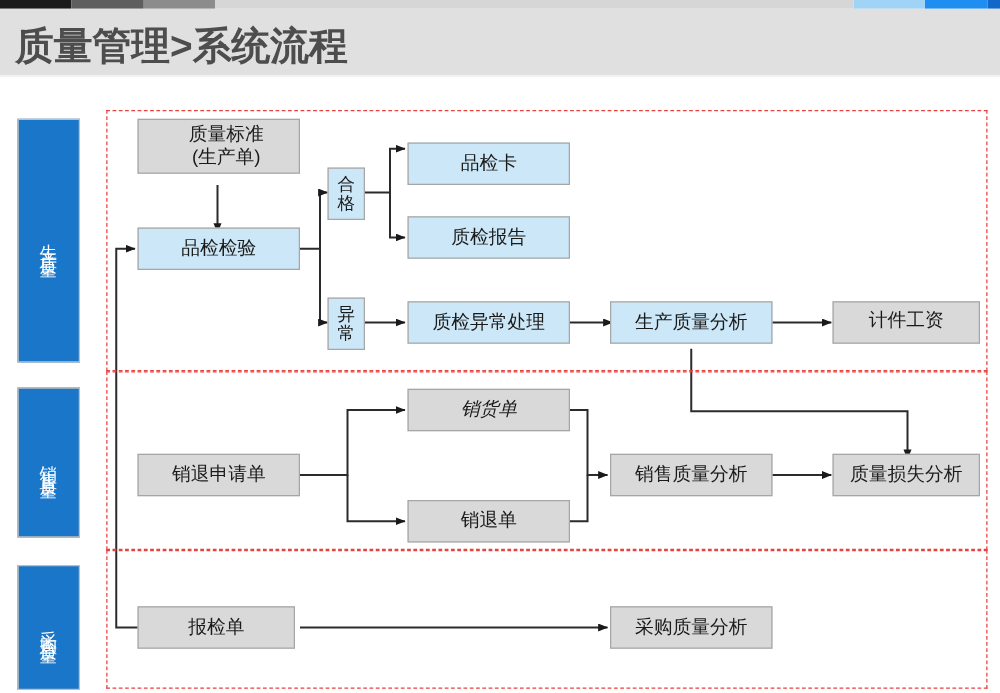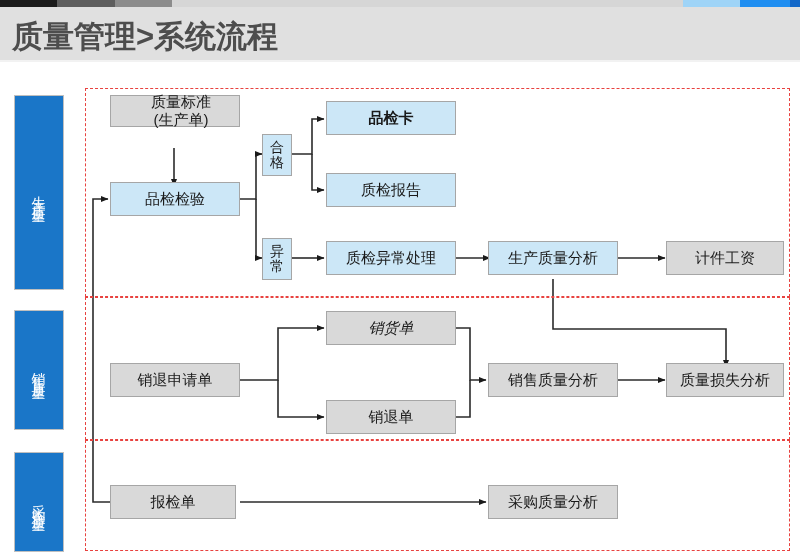--- a/index.html
+++ b/index.html
@@ -188,40 +188,40 @@
     <div class="group-label" style="left:14px; top:33px;  width:50px; height:195px;">
       <span>生产质量</span>
     </div>
     <div class="group-label" style="left:14px; top:248px; width:50px; height:120px;">
       <span>销售质量</span>
     </div>
     <div class="group-label" style="left:14px; top:390px; width:50px; height:100px;">
       <span>采购质量</span>
     </div>
 
-    <div class="node gray" style="left:110px; top:33px; width:130px; height:32px;padding-left:12px;">质量标准
+    <div class="node gray" style="left:110px; top:33px; width:130px; height:44px;padding-left:12px;">质量标准
 (生产单)</div>
 
     <div class="node blue" style="left:110px; top:120px; width:130px; height:34px;">品检检验</div>
 
     <div class="node blue tiny" style="left:262px; top:72px; width:30px; height:42px;">合
 格</div>
 
     <div class="node blue tiny" style="left:262px; top:176px; width:30px; height:42px;">异
 常</div>
 
-    <div class="node blue" style="left:326px; top:39px; width:130px; height:34px;font-weight:bold;">品检卡</div>
+    <div class="node blue" style="left:326px; top:52px; width:130px; height:34px;">品检卡</div>
 
     <div class="node blue" style="left:326px; top:111px; width:130px; height:34px;">质检报告</div>
 
     <div class="node blue" style="left:488px; top:179px; width:130px; height:34px;">生产质量分析</div>
 
     <div class="node blue" style="left:326px; top:179px; width:130px; height:34px;">质检异常处理</div>
 
-    <div class="node gray" style="left:666px; top:179px; width:118px; height:34px;">计件工资</div>
+    <div class="node gray" style="left:666px; top:179px; width:118px; height:34px;font-family:Liberation Serif, serif;">计件工资</div>
 
     <div class="node gray" style="left:110px; top:301px; width:130px; height:34px;text-align:center;">销退申请单</div>
 
     <div class="node gray" style="left:326px; top:249px; width:130px; height:34px;font-style:italic;">销货单</div>
 
     <div class="node gray" style="left:488px; top:301px; width:130px; height:34px;">销售质量分析</div>
 
     <div class="node gray" style="left:326px; top:338px; width:130px; height:34px;">销退单</div>
 
     <div class="node gray" style="left:666px; top:301px; width:118px; height:34px;">质量损失分析</div>

